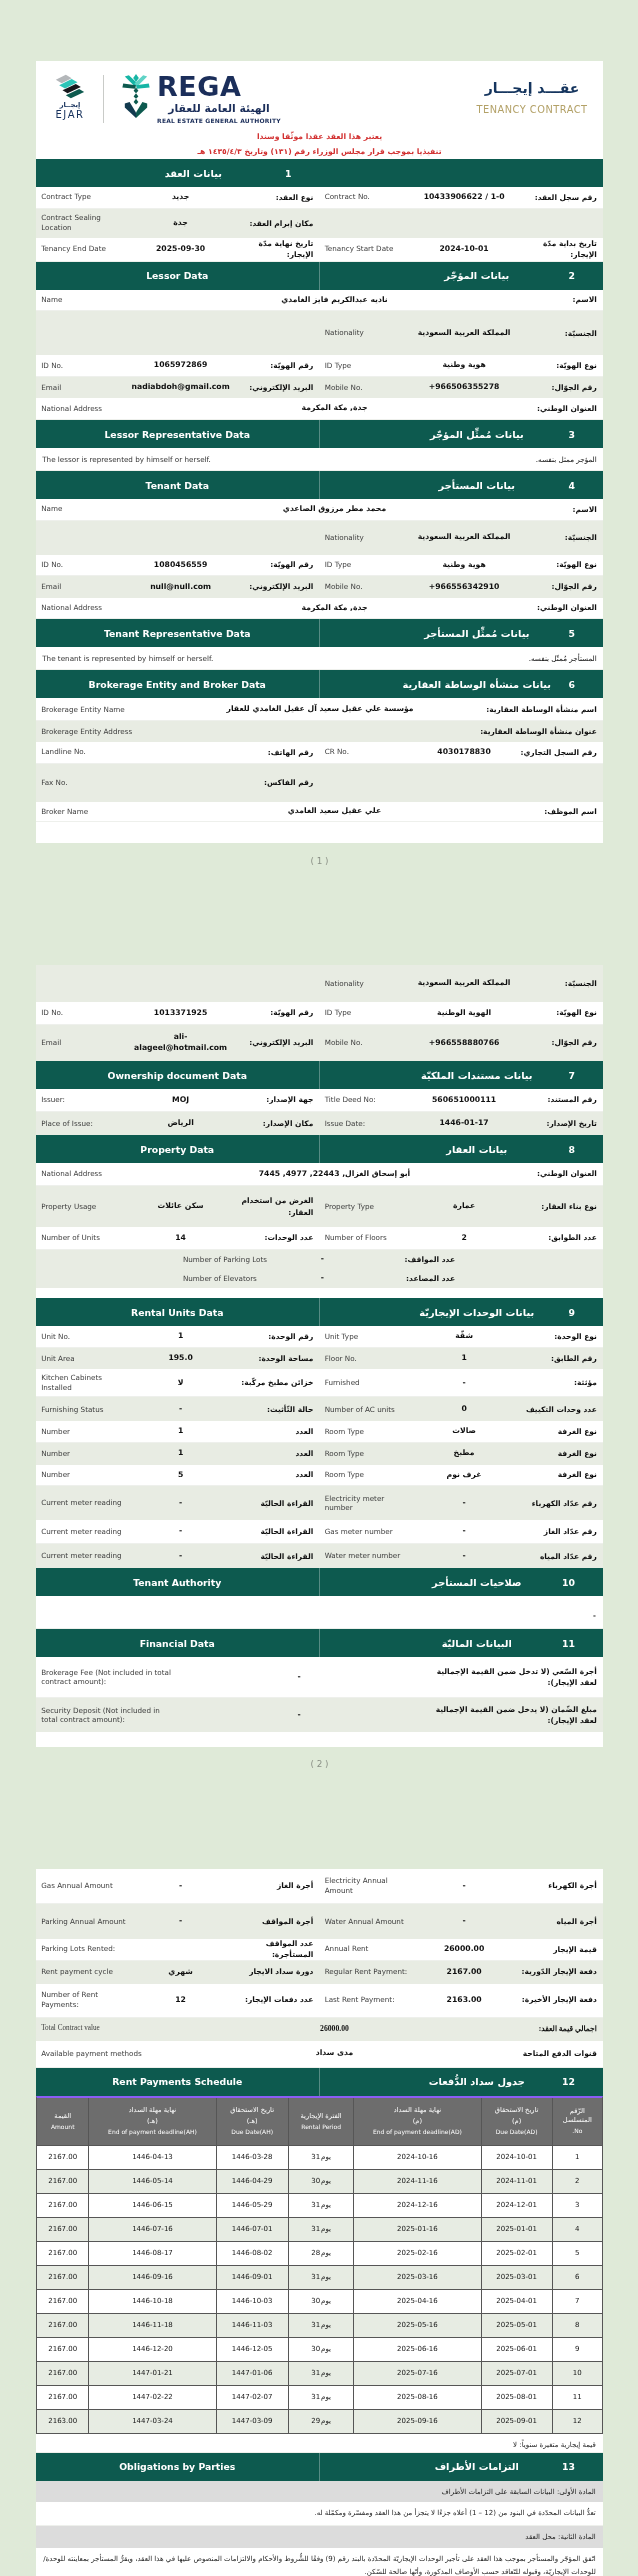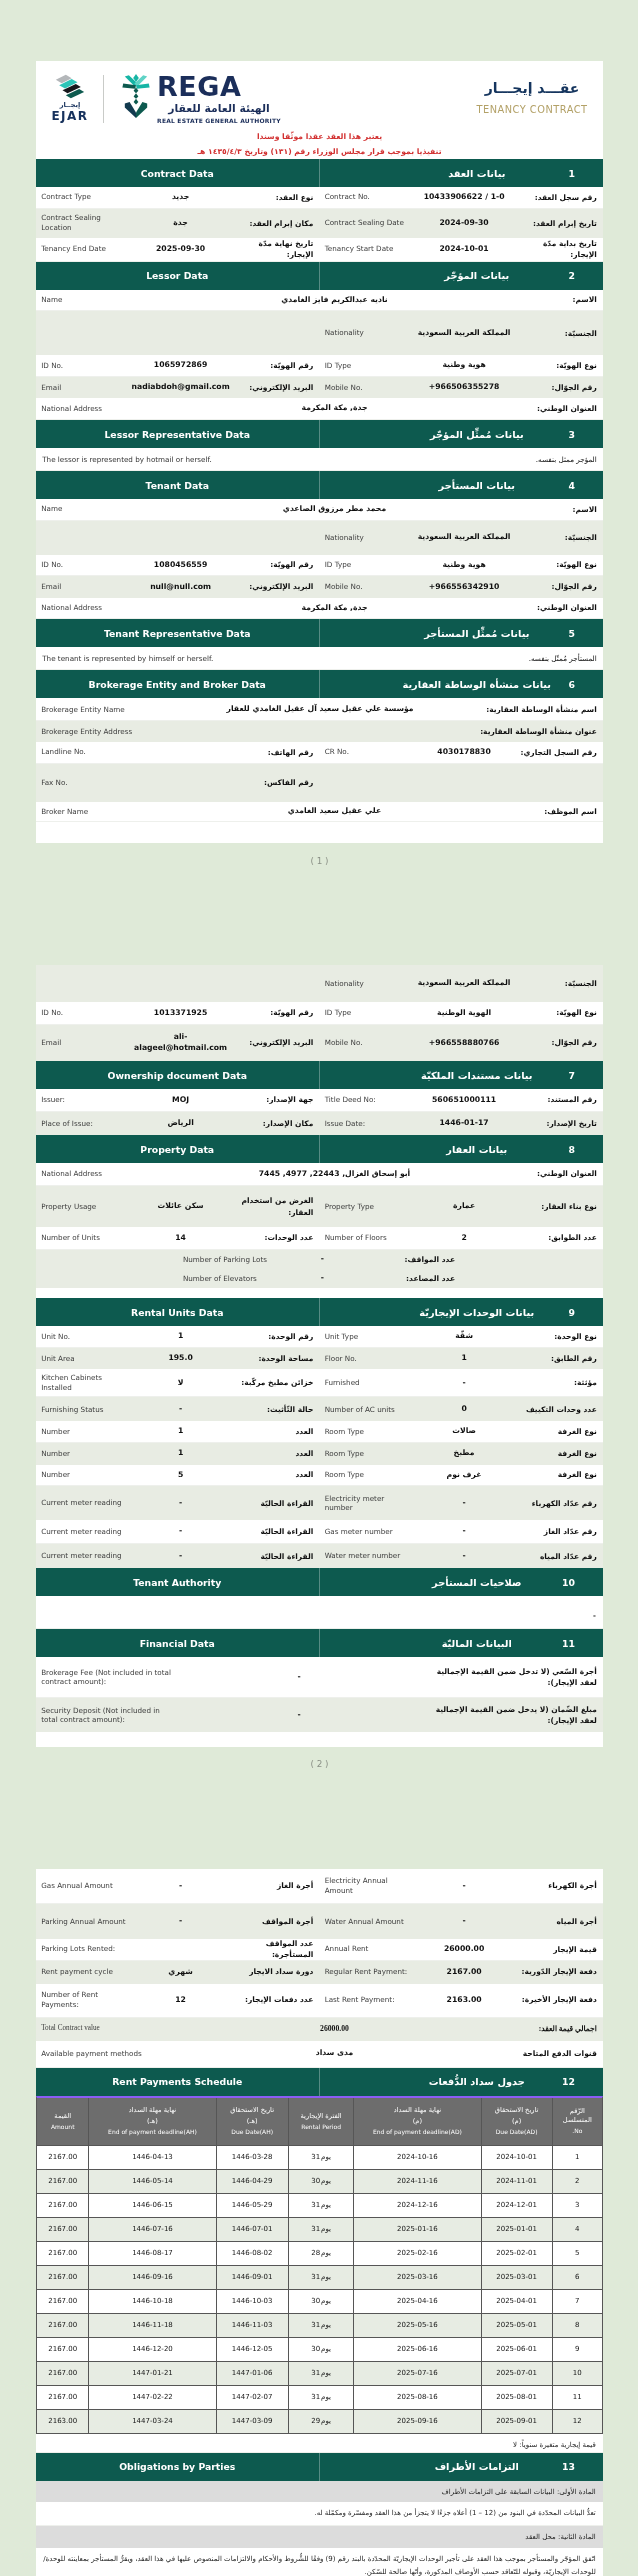--- a/index.html
+++ b/index.html
@@ -12,21 +12,21 @@
   *{box-sizing:border-box;}
   .page{position:absolute;left:36px;width:567px;height:782px;background:#ffffff;overflow:hidden;}
   #page-1{top:61px;} #page-2{top:965px;} #page-3{top:1869px;}
   .marker{position:absolute;left:0;width:639px;text-align:center;color:#8a9086;font-size:8.8px;}
   #marker-1{top:856px;} #marker-2{top:1759px;}
 
   
   .logo-row{height:67px;padding:13.4px 15.5px 0 15.5px;display:flex;align-items:flex-start;}
   .ejar{width:37px;display:flex;flex-direction:column;align-items:center;}
   .ejar-ar{font-size:6.7px;font-weight:bold;color:#16315c;margin-top:0;}
-  .ejar-en{font-size:12px;font-weight:bold;color:#16315c;letter-spacing:1.5px;}
+  .ejar-en{font-size:10px;font-weight:normal;color:#16315c;letter-spacing:1.5px;}
   .logo-divider{width:0.5px;height:48px;background:#c9cbc8;margin:1px 16.5px 0 14.4px;}
   .rega{display:flex;gap:5.2px;align-items:flex-start;}
   .rega-text{display:flex;flex-direction:column;align-items:flex-start;}
   .rega-name{font-size:27px;font-weight:bold;color:#1b2e5a;line-height:0.95;letter-spacing:0.5px;}
   .rega-ar{font-size:10.8px;font-weight:bold;color:#1b2e5a;margin-top:2.1px;direction:rtl;align-self:stretch;text-align:center;}
   .rega-sub{font-size:6px;font-weight:bold;color:#1b2e5a;margin-top:2.1px;letter-spacing:0.2px;}
   .c-title{margin-left:auto;text-align:center;padding-top:5.2px;}
   .title-ar{font-size:14px;font-weight:bold;color:#15355e;direction:rtl;}
   .title-en{font-size:9.8px;color:#b3a167;margin-top:8.2px;letter-spacing:0.5px;}
   .notice{text-align:center;color:#d23131;font-weight:bold;font-size:7.7px;line-height:1.95;margin-top:1px;direction:rtl;}
@@ -115,23 +115,20 @@
       <div class="title-ar">عقـــد إيجـــار</div>
       <div class="title-en">TENANCY CONTRACT</div>
     </div>
   </div>
   <div class="notice">
     <div>يعتبر هذا العقد عقدا موثّقا وسندا</div>
     <div>تنفيذيا بموجب قرار مجلس الوزراء رقم (١٣١) وتاريخ ١٤٣٥/٤/٣ هـ</div>
   </div>
   <div class="blocks">
       <div class="sec">
-        <div class="sec-left">
-          <span class="sec-en">Contract Data</span>
-        </div>
         <div class="sec-right">
           <span class="sec-ar">بيانات العقد</span>
           <span class="sec-num">1</span>
         </div>
       </div>
       <div class="row pair" style="height: 21.6px;">
         <div class="half">
           <span class="cell-en">Contract Type</span>
           <span class="cell-val"><bdi dir="auto">جديد</bdi></span>
           <span class="cell-ar">نوع العقد:</span>
@@ -140,25 +137,20 @@
           <span class="cell-en">Contract No.</span>
           <span class="cell-val"><bdi dir="auto">10433906622 / 1-0</bdi></span>
           <span class="cell-ar">رقم سجل العقد:</span>
         </div>
       </div>
       <div class="row pair shade" style="height: 29px;">
         <div class="half">
           <span class="cell-en">Contract Sealing Location</span>
           <span class="cell-val"><bdi dir="auto">جدة</bdi></span>
           <span class="cell-ar">مكان إبرام العقد:</span>
-        </div>
-        <div class="half">
-          <span class="cell-en">Contract Sealing Date</span>
-          <span class="cell-val"><bdi dir="auto">2024-09-30</bdi></span>
-          <span class="cell-ar">تاريخ إبرام العقد:</span>
         </div>
       </div>
       <div class="row pair" style="height: 24px;">
         <div class="half">
           <span class="cell-en">Tenancy End Date</span>
           <span class="cell-val"><bdi dir="auto">2025-09-30</bdi></span>
           <span class="cell-ar">تاريخ نهاية مدّة الإيجار:</span>
         </div>
         <div class="half">
           <span class="cell-en">Tenancy Start Date</span>
@@ -224,21 +216,21 @@
       <div class="sec">
         <div class="sec-left">
           <span class="sec-en">Lessor Representative Data</span>
         </div>
         <div class="sec-right">
           <span class="sec-ar">بيانات مُمثِّل المؤجّر</span>
           <span class="sec-num">3</span>
         </div>
       </div>
       <div class="row note" style="height: 23px;">
-        <span class="note-en">The lessor is represented by hotmail or herself.</span>
+        <span class="note-en">The lessor is represented by himself or herself.</span>
         <span class="note-ar">المؤجر ممثل بنفسه.</span>
       </div>
       <div class="sec">
         <div class="sec-left">
           <span class="sec-en">Tenant Data</span>
         </div>
         <div class="sec-right">
           <span class="sec-ar">بيانات المستأجر</span>
           <span class="sec-num">4</span>
         </div>

